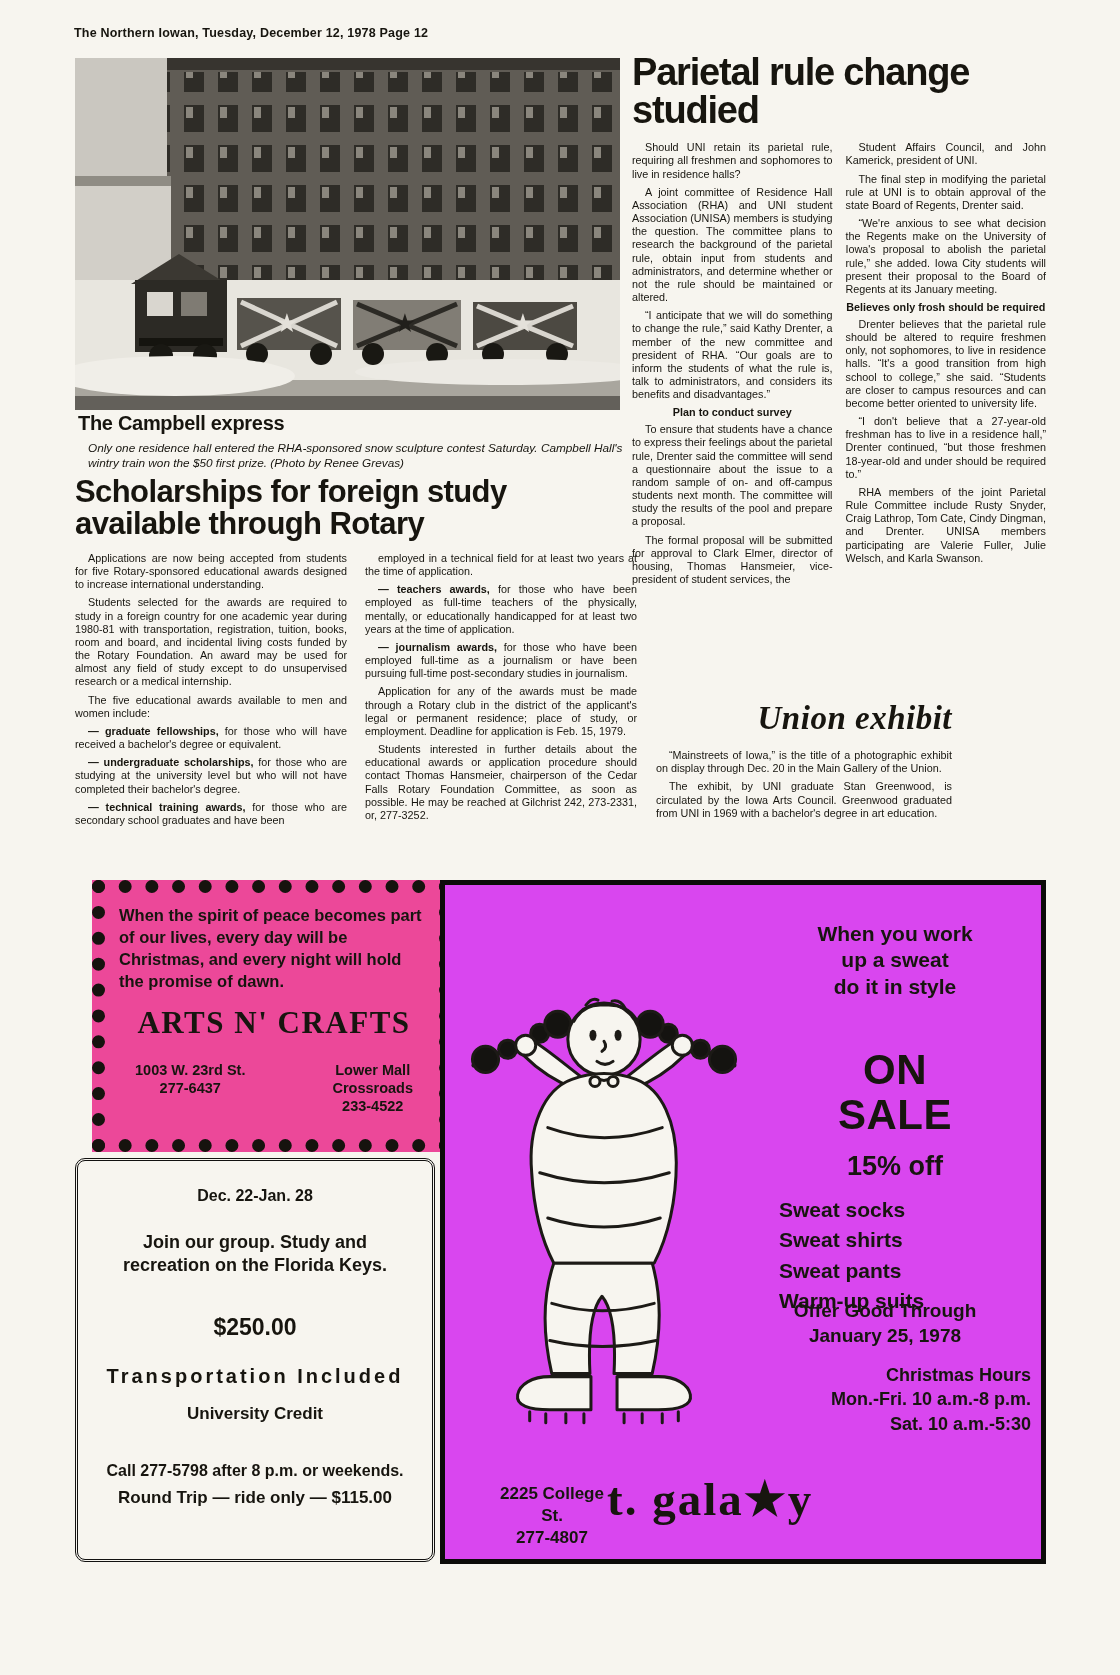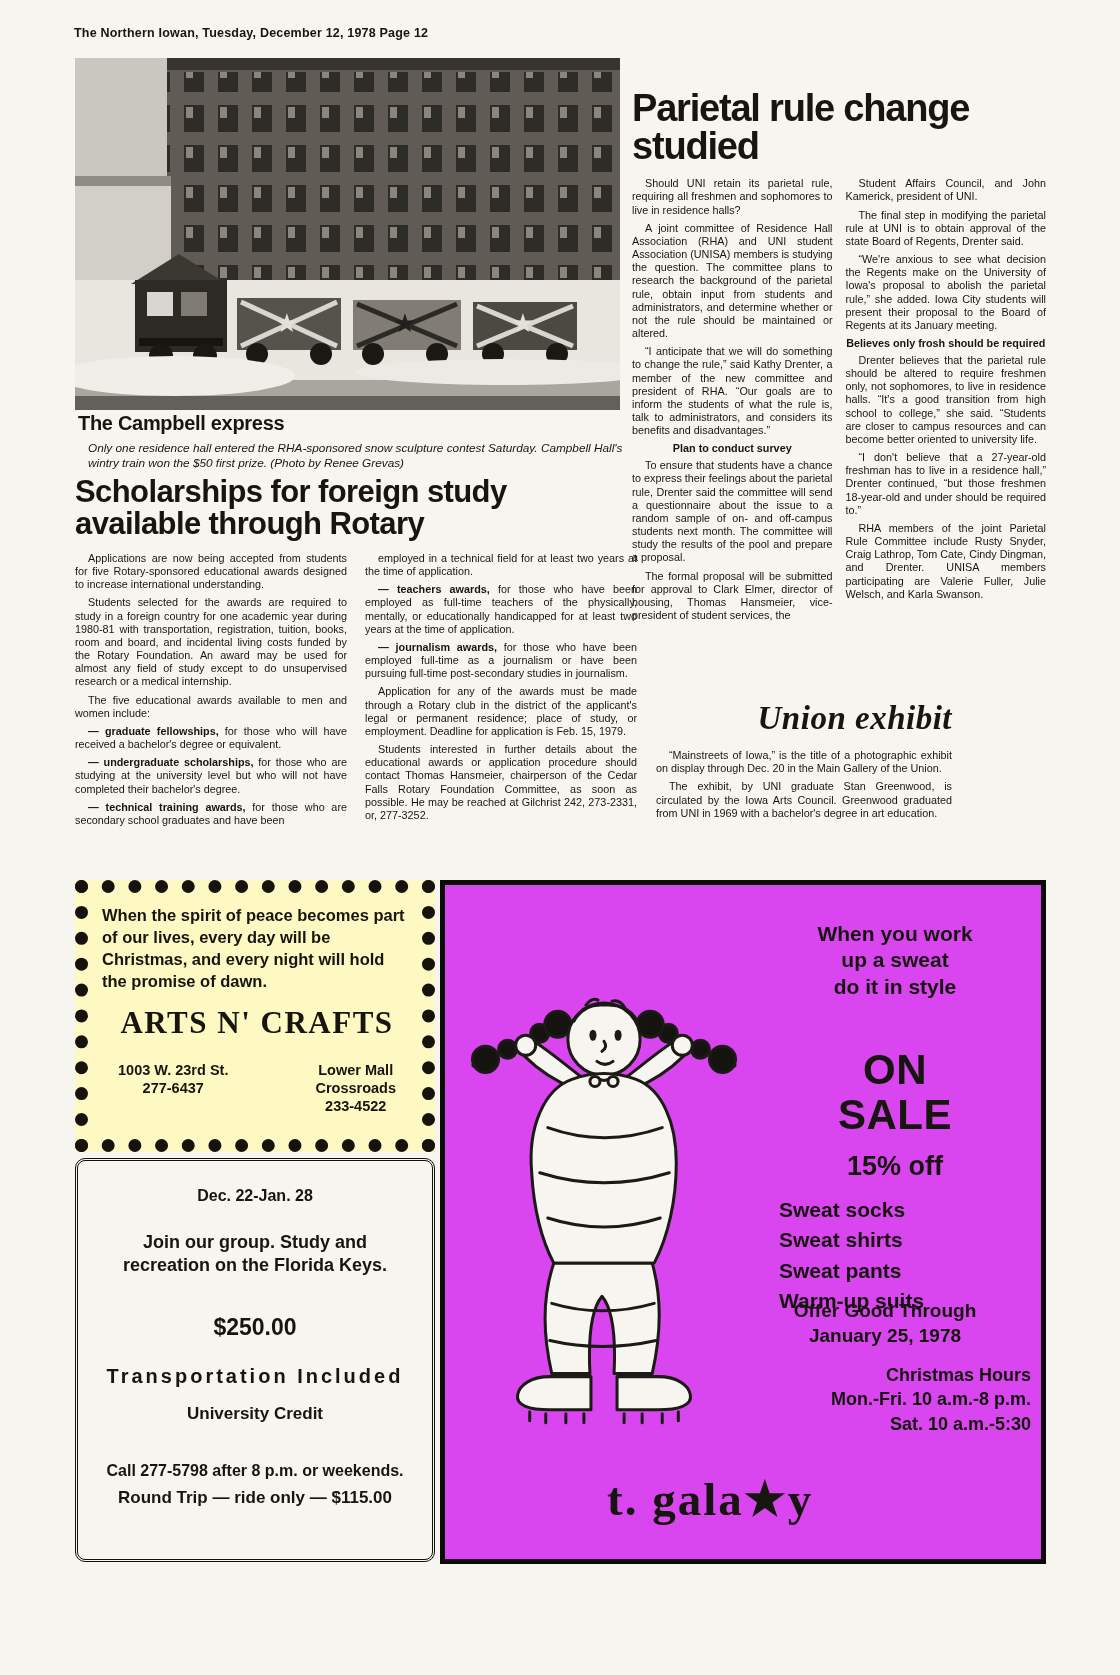--- a/index.html
+++ b/index.html
@@ -12,34 +12,34 @@
   .photo { position:absolute; left:75px; top:58px; width:545px; height:352px; }
   .photo svg { display:block; width:100%; height:100%; }
 
   .caption-title { position:absolute; left:78px; top:412px; font-size:20px; font-weight:bold; letter-spacing:-0.3px; }
   .caption { position:absolute; left:88px; top:441px; width:568px; font-size:11.8px; font-style:italic; line-height:1.3; }
 
   .headline-xl { font-size:38px; font-weight:bold; line-height:0.99; letter-spacing:-1.2px; width:350px; }
   .headline-lg { font-size:31px; font-weight:bold; line-height:1.03; letter-spacing:-0.6px; }
   .headline-italic { font-family:"Liberation Serif", serif; font-style:italic; font-weight:bold; font-size:33px; text-align:right; letter-spacing:0.5px; }
 
-  .parietal { position:absolute; left:632px; top:54px; width:414px;margin-top:36px; }
+  .parietal { position:absolute; left:632px; top:54px; width:414px; }
   .rotary   { position:absolute; left:75px;  top:476px; width:562px; }
   .union    { position:absolute; left:656px; top:700px; width:296px; }
   .union .col { margin-top:12px; }
 
   .cols { display:flex; gap:13px; margin-top:12px; }
   .cols .col { flex:1; }
   .col { font-size:10.8px; line-height:1.22; text-align:justify; }
   .col p { text-indent:13px; margin-bottom:5px; }
   .col p.subhead { text-indent:0; text-align:center; font-weight:bold; margin:3px 0 4px; line-height:1.18; }
 
   
-  .ad-arts { position:absolute; left:75px; top:880px; width:360px; height:272px;
-             border:13px dotted #16130e; padding:12px 10px 8px 14px; background:#fef9c3; }
+  .ad-arts { position:absolute; left:92px; top:880px; width:360px; height:272px;
+             border:13px dotted #16130e; padding:12px 10px 8px 14px; background:#ec4899; }
   .ad-arts .message { font-size:16.5px; font-weight:bold; line-height:1.33; text-indent:0; }
   .ad-arts .brand { font-family:"Liberation Serif", serif; font-size:31px; font-weight:bold;
                     letter-spacing:1.5px; margin-top:12px; text-align:center; }
   .ad-arts .contacts { display:flex; justify-content:space-between; margin-top:20px; padding:0 16px;
                        font-size:14.5px; font-weight:bold; }
   .ad-arts .contacts .c { text-align:center; line-height:1.25; }
 
   .ad-florida { position:absolute; left:75px; top:1158px; width:360px; height:404px;
                 border:3px double #121110; border-radius:10px; padding:24px 18px;
                 text-align:center; font-weight:bold; background:#f7f5ef; }
@@ -283,17 +283,21 @@
       <div>Offer Good Through</div>
       <div>January 25, 1978</div>
     </div>
 
     <div class="g-hours">
       <div>Christmas Hours</div>
       <div>Mon.-Fri. 10 a.m.-8 p.m.</div>
       <div>Sat. 10 a.m.-5:30</div>
     </div>
 
+    <div class="g-addr">
+      <div>2225 College St.</div>
+      <div>277-4807</div>
+    </div>
 
     <div class="g-logo">t. gala★y</div>
   </aside>
 
 </div>
 
 </body></html>

